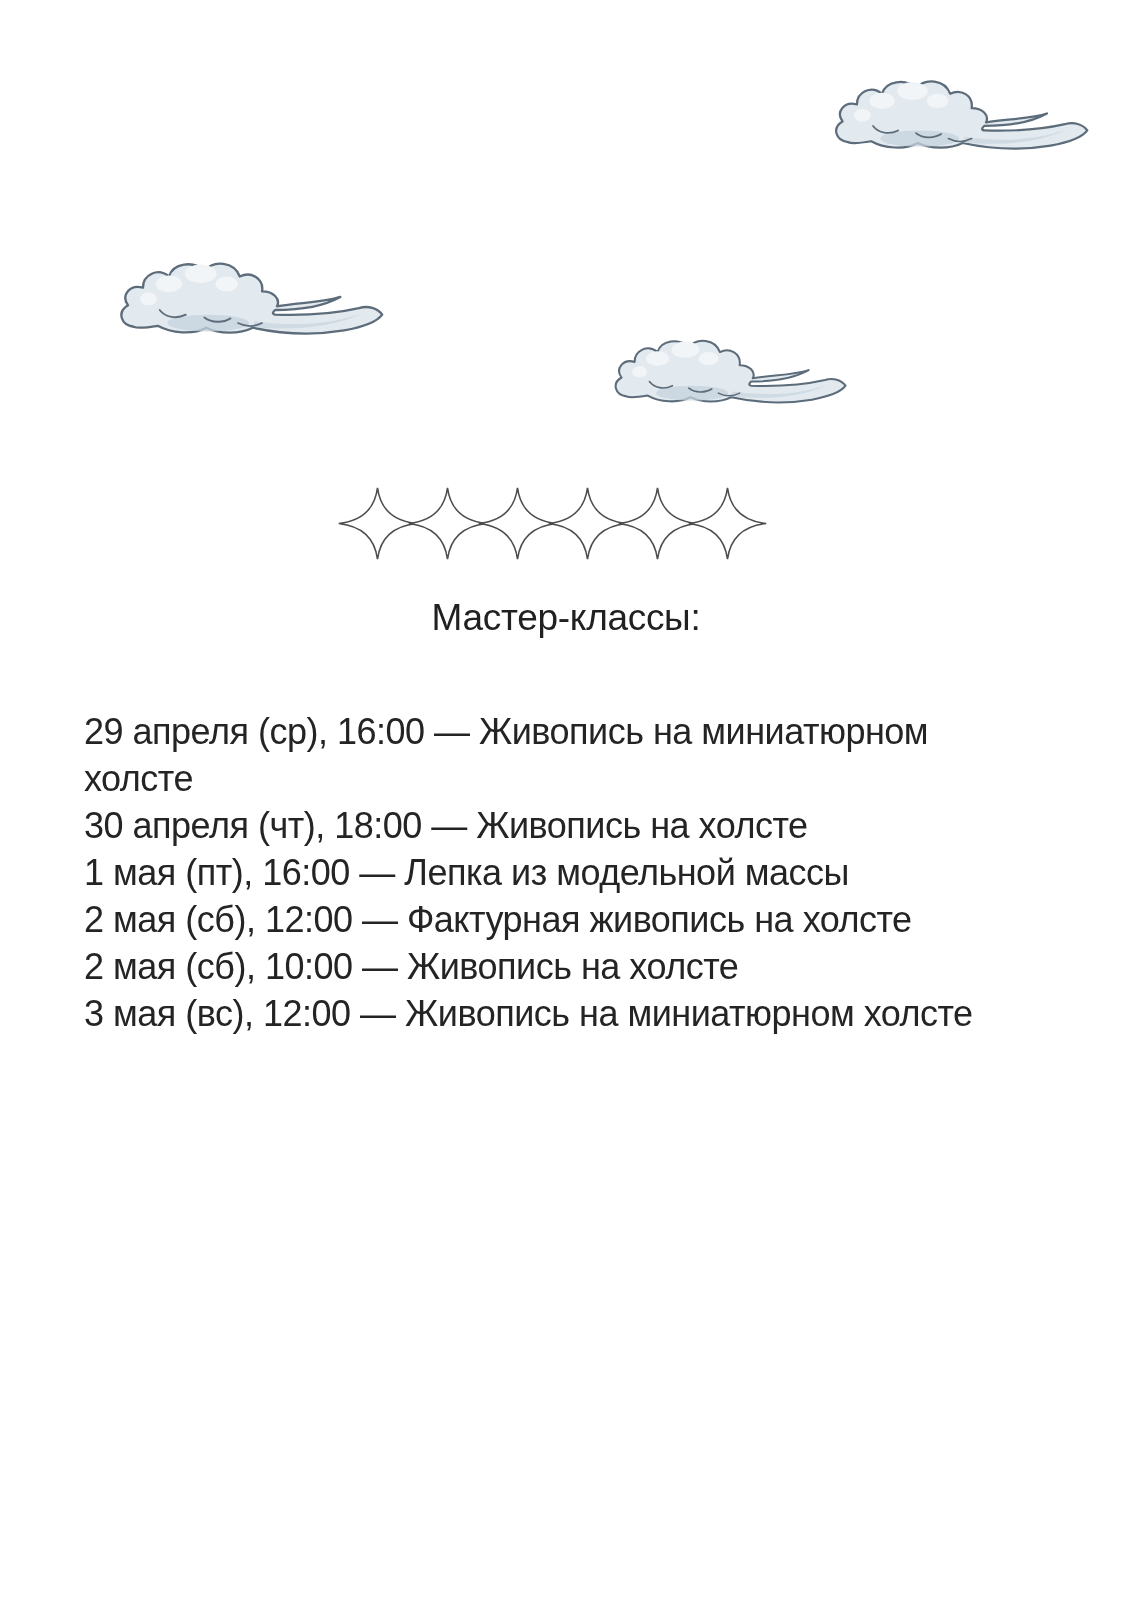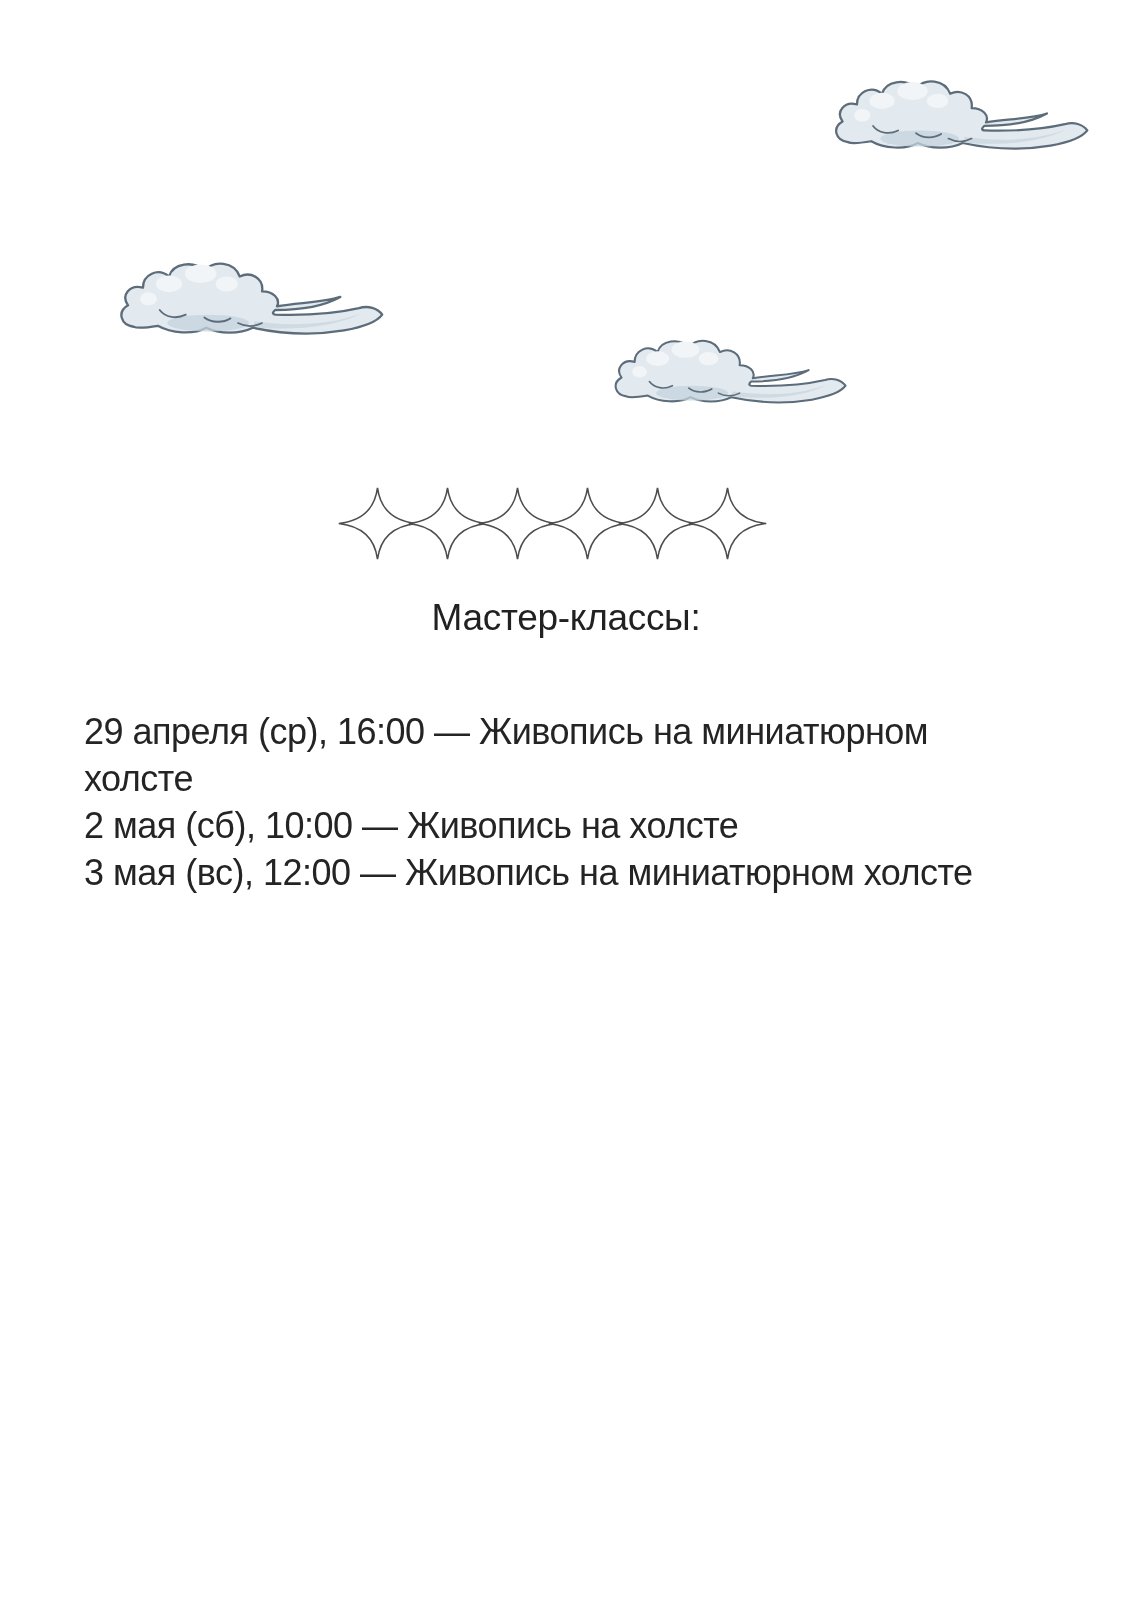--- a/index.html
+++ b/index.html
@@ -146,17 +146,20 @@
       </svg>
     <svg viewBox="0 0 100 100" preserveAspectRatio="none">
         <use href="#sparkle-shape"></use>
       </svg>
   </div>
 
   <h1 class="title">Мастер-классы:</h1>
 
   <div class="schedule">
     <p class="schedule-item">29 апреля (ср), 16:00 — Живопись на миниатюрном холсте</p>
+    <p class="schedule-item">30 апреля (чт), 18:00 — Живопись на холсте</p>
+    <p class="schedule-item">1 мая (пт), 16:00 — Лепка из модельной массы</p>
+    <p class="schedule-item">2 мая (сб), 12:00 — Фактурная живопись на холсте</p>
     <p class="schedule-item">2 мая (сб), 10:00 — Живопись на холсте</p>
     <p class="schedule-item">3 мая (вс), 12:00 — Живопись на миниатюрном холсте</p>
   </div>
 
 </div>
 
 </body></html>

